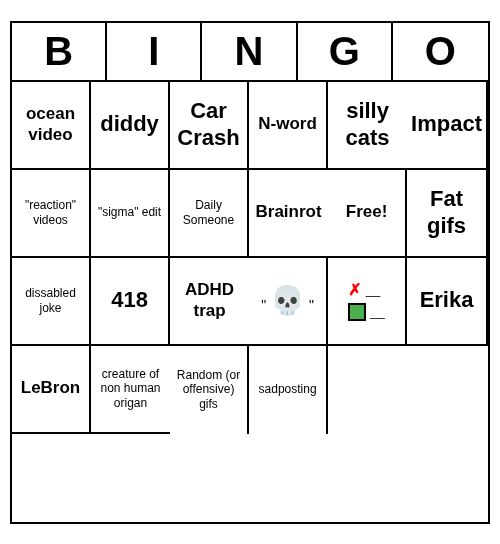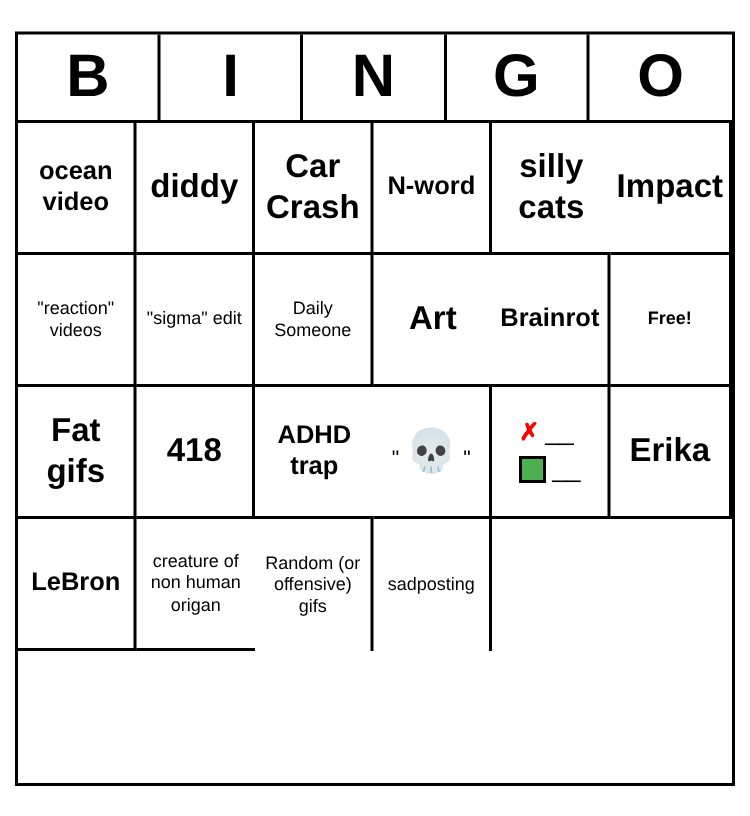--- a/index.html
+++ b/index.html
@@ -50,21 +50,21 @@
       line-height: 1.2;
       position: relative;
     }
     .bingo-cell:nth-child(5n) {
       border-right: none;
     }
     .bingo-cell:nth-child(n+21) {
       border-bottom: none;
     }
     .bingo-cell.free {
-      font-size: 12px;
+      font-size: 17px;
       font-weight: bold;
       text-align: center;
     }
     .bingo-cell.large-text {
       font-size: 22px;
       font-weight: bold;
     }
     .bingo-cell.medium-text {
       font-size: 17px;
       font-weight: bold;
@@ -93,21 +93,21 @@
       font-size: 16px;
     }
     .check-box {
       width: 18px;
       height: 18px;
       border: 2px solid #000;
       background: #4CAF50;
       display: inline-block;
     }
     .line-text {
-      font-size: 17px;
+      font-size: 13px;
     }
   </style>
 </head>
 <body>
 
 <div class="bingo-card">
   <div class="bingo-header">
     <div class="bingo-header-cell">B</div>
     <div class="bingo-header-cell">I</div>
     <div class="bingo-header-cell">N</div>
@@ -121,24 +121,24 @@
     <div class="bingo-cell large-text">diddy</div>
     <div class="bingo-cell large-text">Car Crash</div>
     <div class="bingo-cell medium-text">N-word</div>
 
     <div class="bingo-cell large-text">silly cats</div>
     <div class="bingo-cell large-text">Impact</div>
     <div class="bingo-cell small-text">"reaction" videos</div>
     <div class="bingo-cell small-text">"sigma" edit</div>
     <div class="bingo-cell small-text">Daily Someone</div>
 
-    <div class="bingo-cell large-text">Art</div>
     <div class="bingo-cell medium-text">Brainrot</div>
     <div class="bingo-cell free">Free!</div>
     <div class="bingo-cell large-text">Fat gifs</div>
+    <div class="bingo-cell small-text">dissabled joke</div>
 
     <div class="bingo-cell large-text">418</div>
     <div class="bingo-cell medium-text">ADHD trap</div>
     <div class="bingo-cell">
       <div>
         <span style="font-size:14px;">"</span>
         <span class="skull-emoji">💀</span>
         <span style="font-size:14px;">"</span>
       </div>
     </div>

